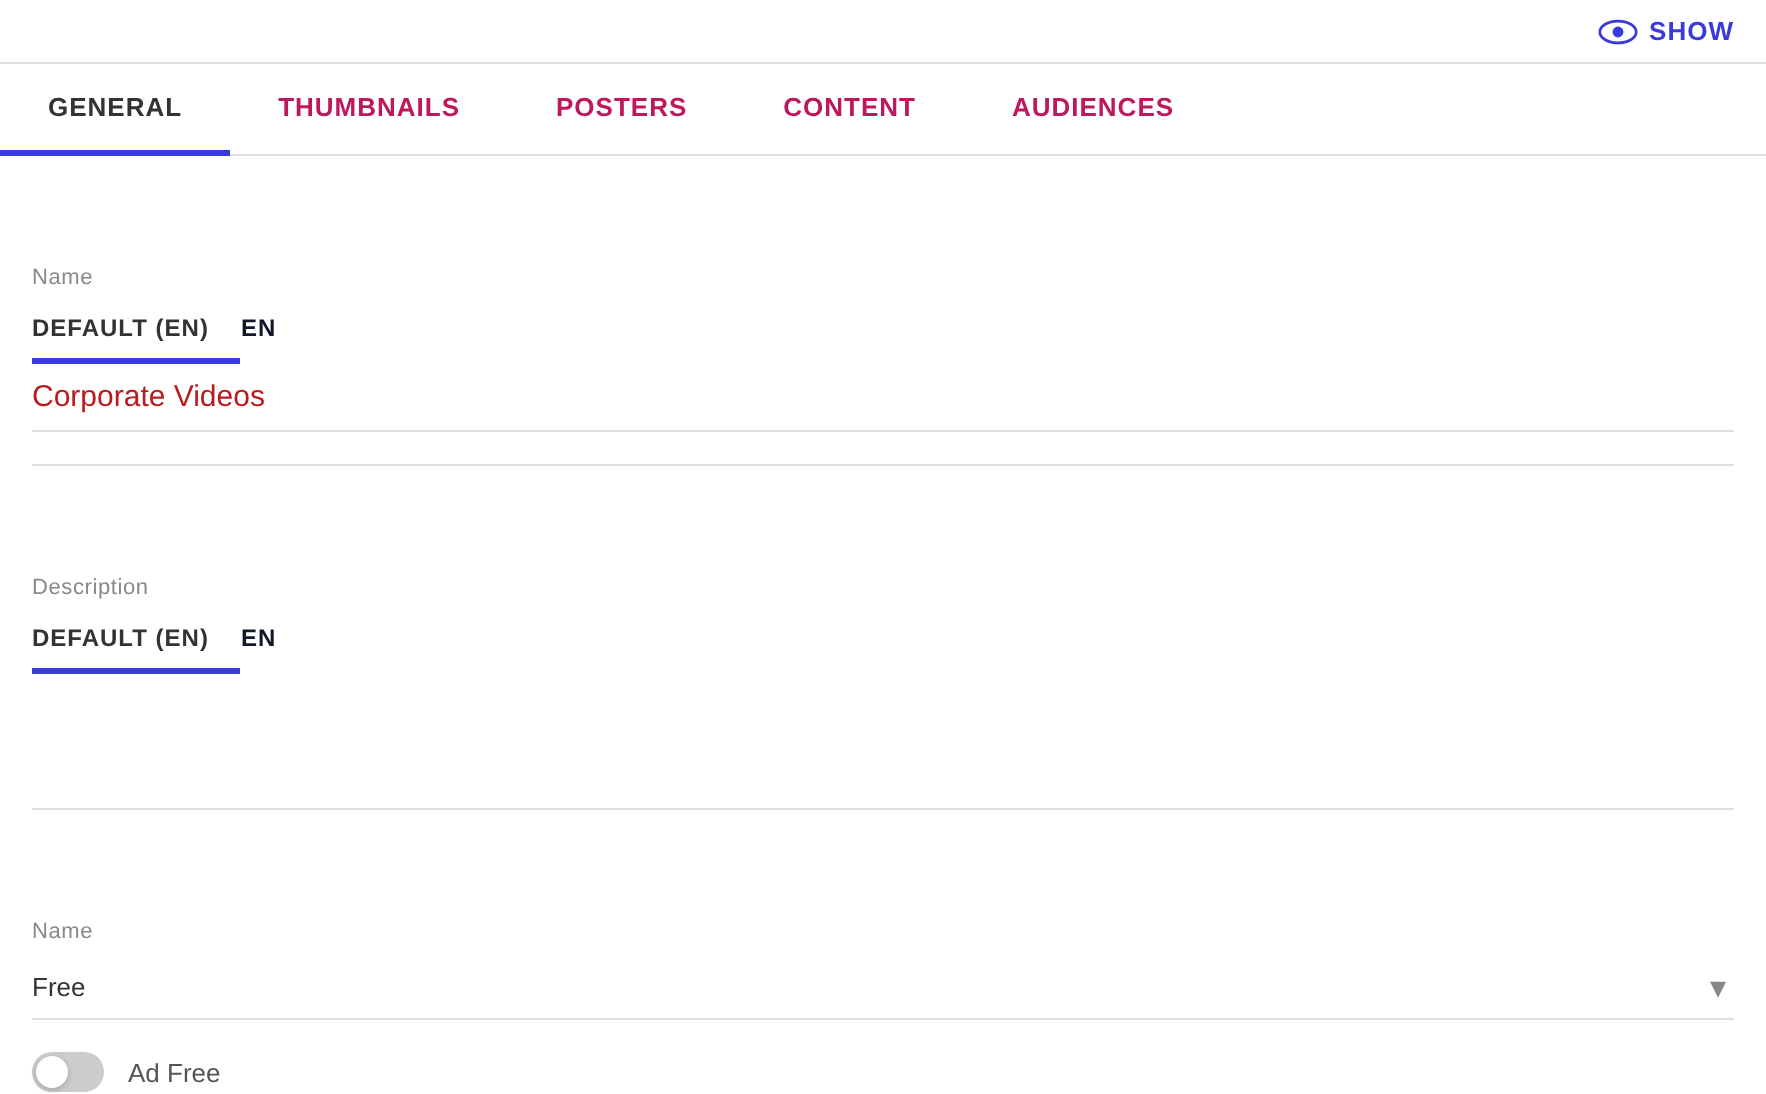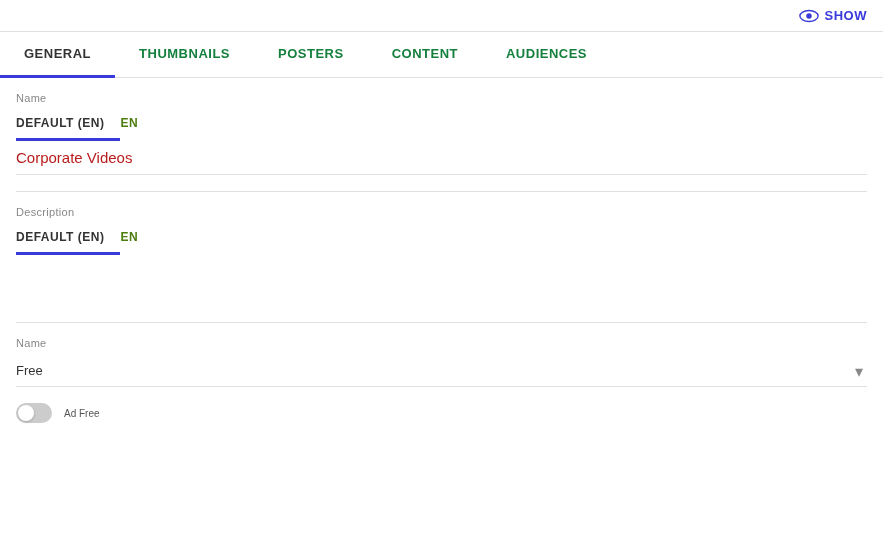--- a/index.html
+++ b/index.html
@@ -41,21 +41,21 @@
     .tab-nav {
       display: flex;
       border-bottom: 1px solid #e0e0e0;
       padding: 0 0;
       text-align: right;
     }
     .tab-item {
       padding: 14px 24px;
       font-size: 13px;
       font-weight: 600;
-      color: #15803d;
+      color: #be185d;
       cursor: pointer;
       letter-spacing: 0.5px;
       border-bottom: 3px solid transparent;
       margin-bottom: -1px;
     }
     .tab-item.active {
       color: #333;
       border-bottom: 3px solid #3a3adb;
     }
 
@@ -66,20 +66,21 @@
 
     
     .field-section {
       padding: 14px 0 0 0;
     }
     .field-label {
       font-size: 11px;
       color: #888;
       margin-bottom: 6px;
       letter-spacing: 0.3px;
+      margin-top: 41px;
     }
 
     
     .sub-tabs {
       display: flex;
       gap: 0;
       border-bottom: none;
     }
     .sub-tab {
       padding: 6px 16px 8px 0;
@@ -88,21 +89,21 @@
       color: #555;
       cursor: pointer;
       border-bottom: 3px solid transparent;
       letter-spacing: 0.5px;
     }
     .sub-tab.active {
       color: #333;
       border-bottom: 3px solid #3a3adb;
     }
     .sub-tab:not(.active) {
-      color: #4d7c0f;
+      color: #0f172a;
     }
 
     
     .text-input {
       width: 100%;
       border: none;
       border-bottom: 1px solid #e0e0e0;
       padding: 8px 0;
       font-size: 15px;
       color: #b91c1c;
@@ -177,21 +178,21 @@
       position: absolute;
       top: 2px;
       left: 2px;
       transition: left 0.2s;
       box-shadow: 0 1px 3px rgba(0,0,0,0.2);
     }
     .toggle.off .toggle-knob {
       left: 2px;
     }
     .toggle-label {
-      font-size: 10px;
+      font-size: 13px;
       color: #555;
     }
 
     .desc-textarea {
       width: 100%;
       border: none;
       resize: none;
       font-size: 14px;
       color: #333;
       outline: none;

